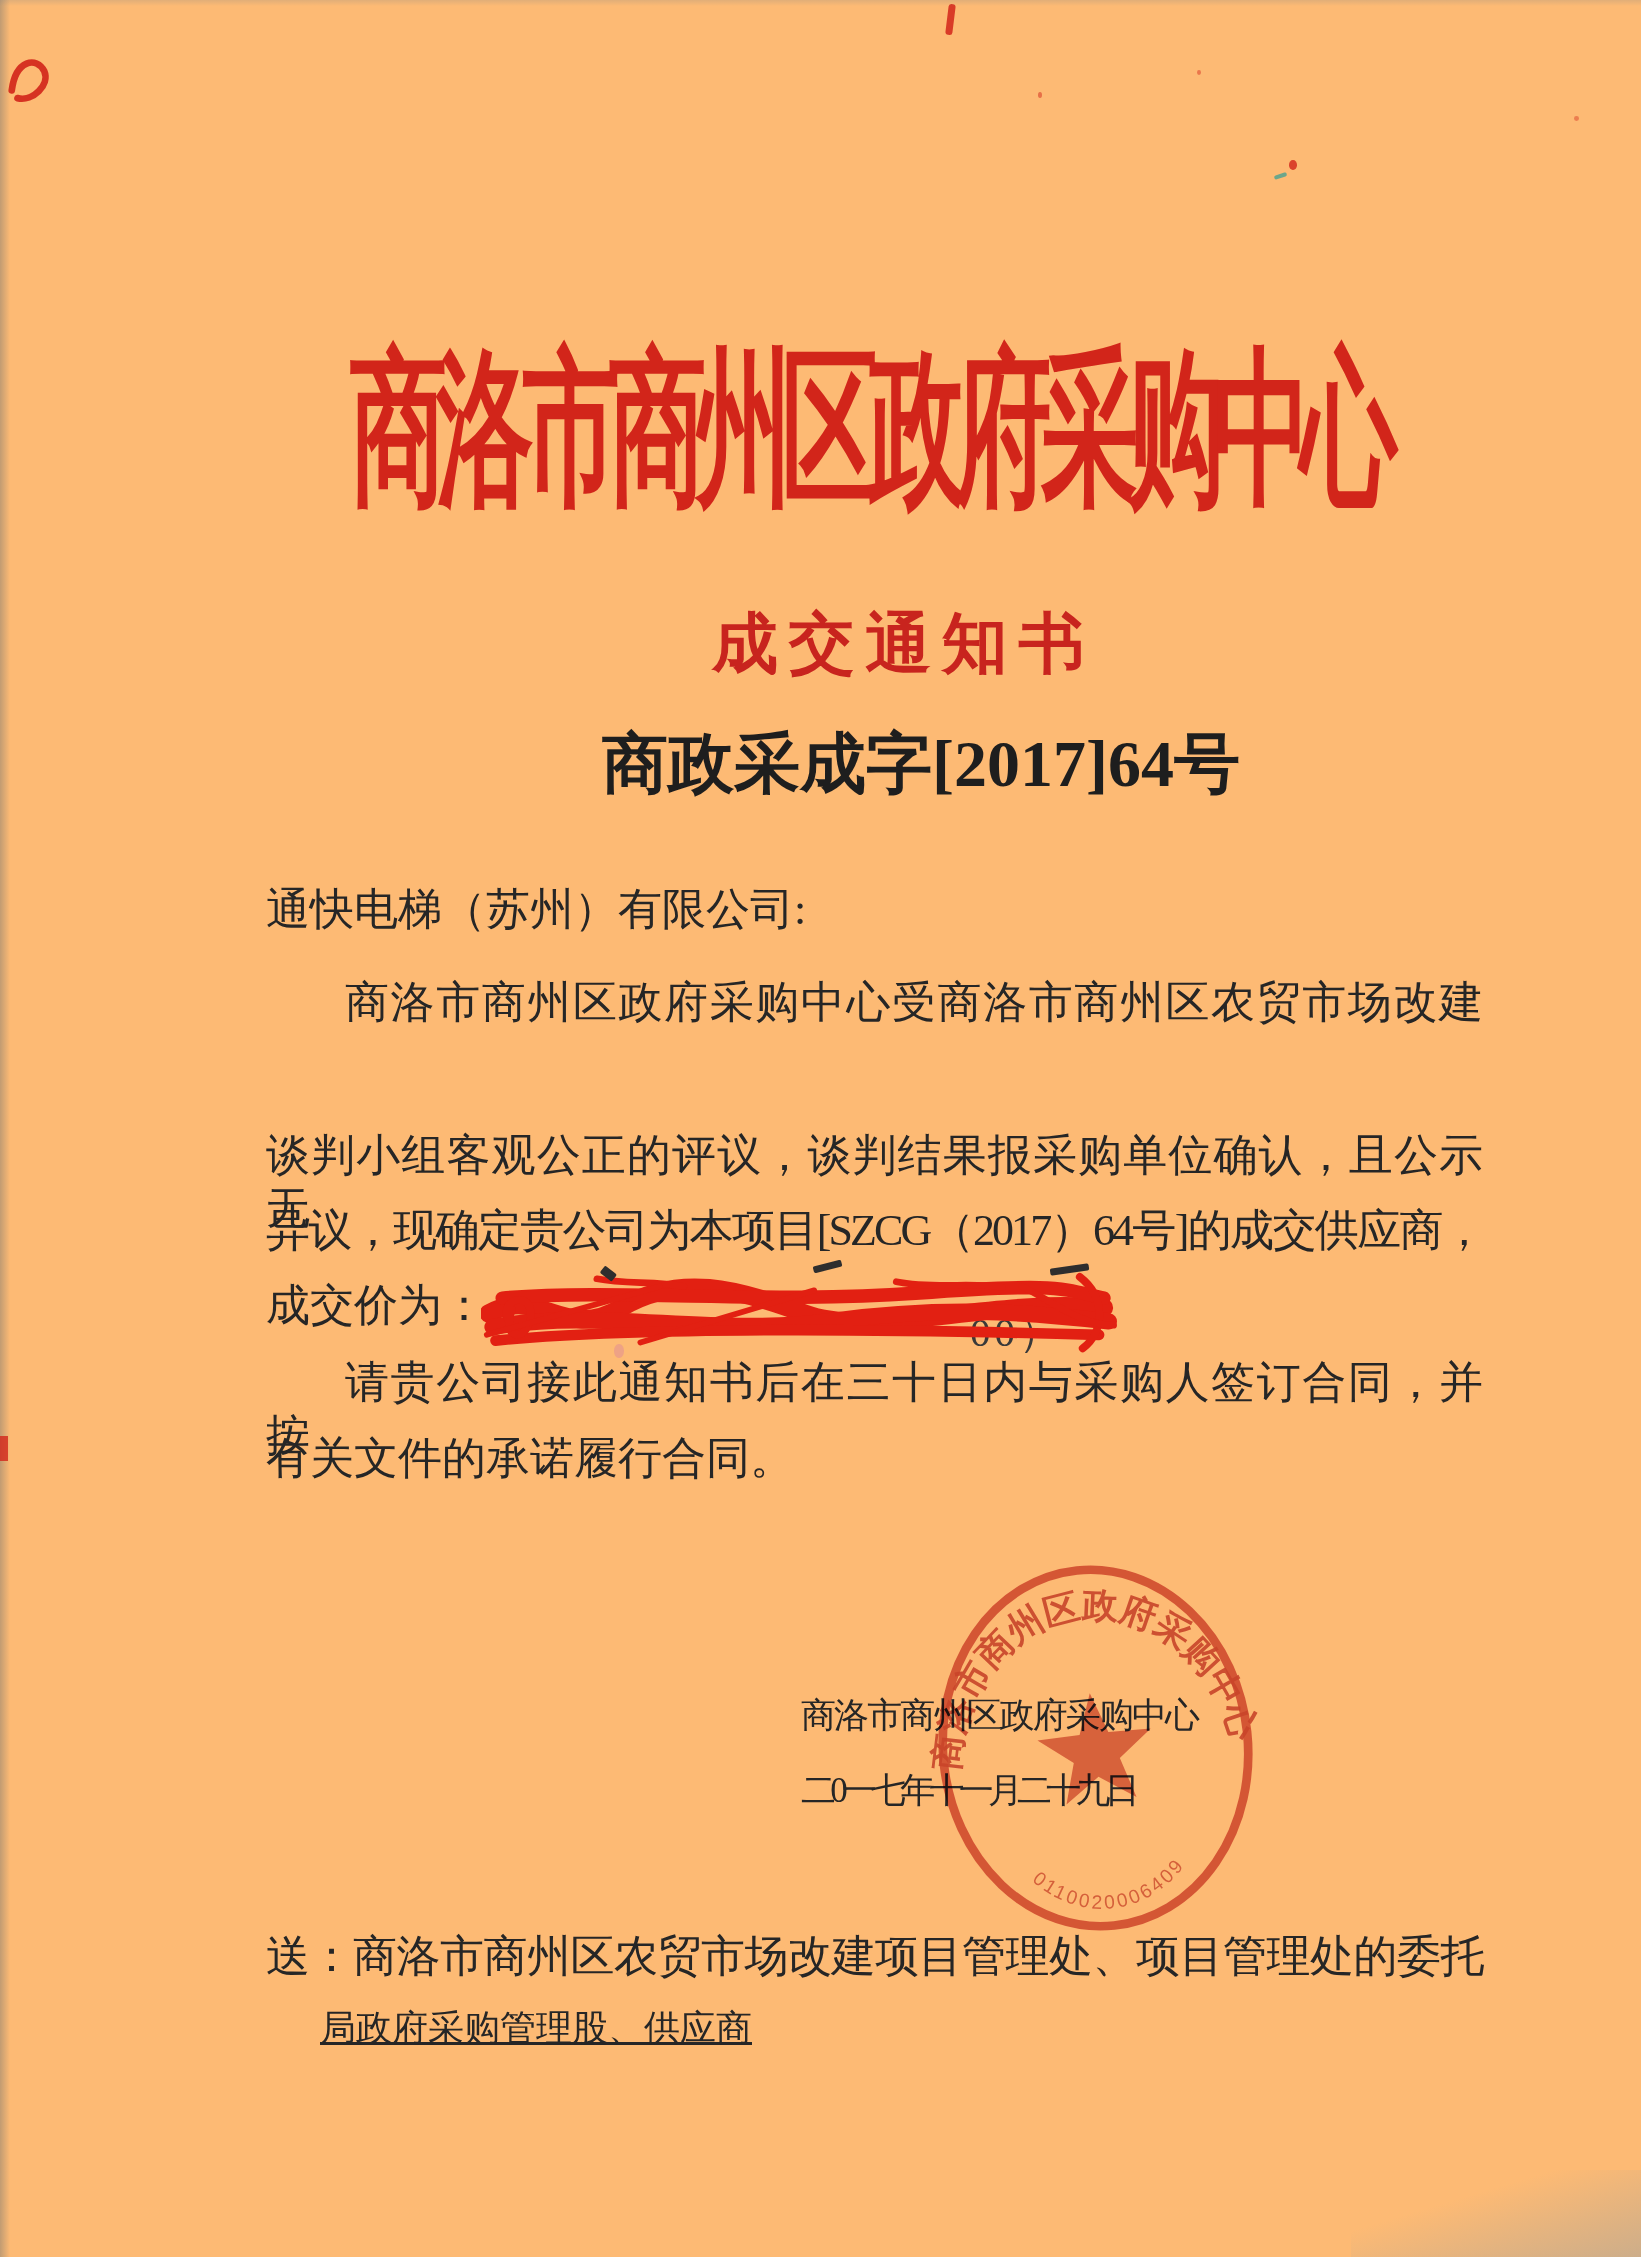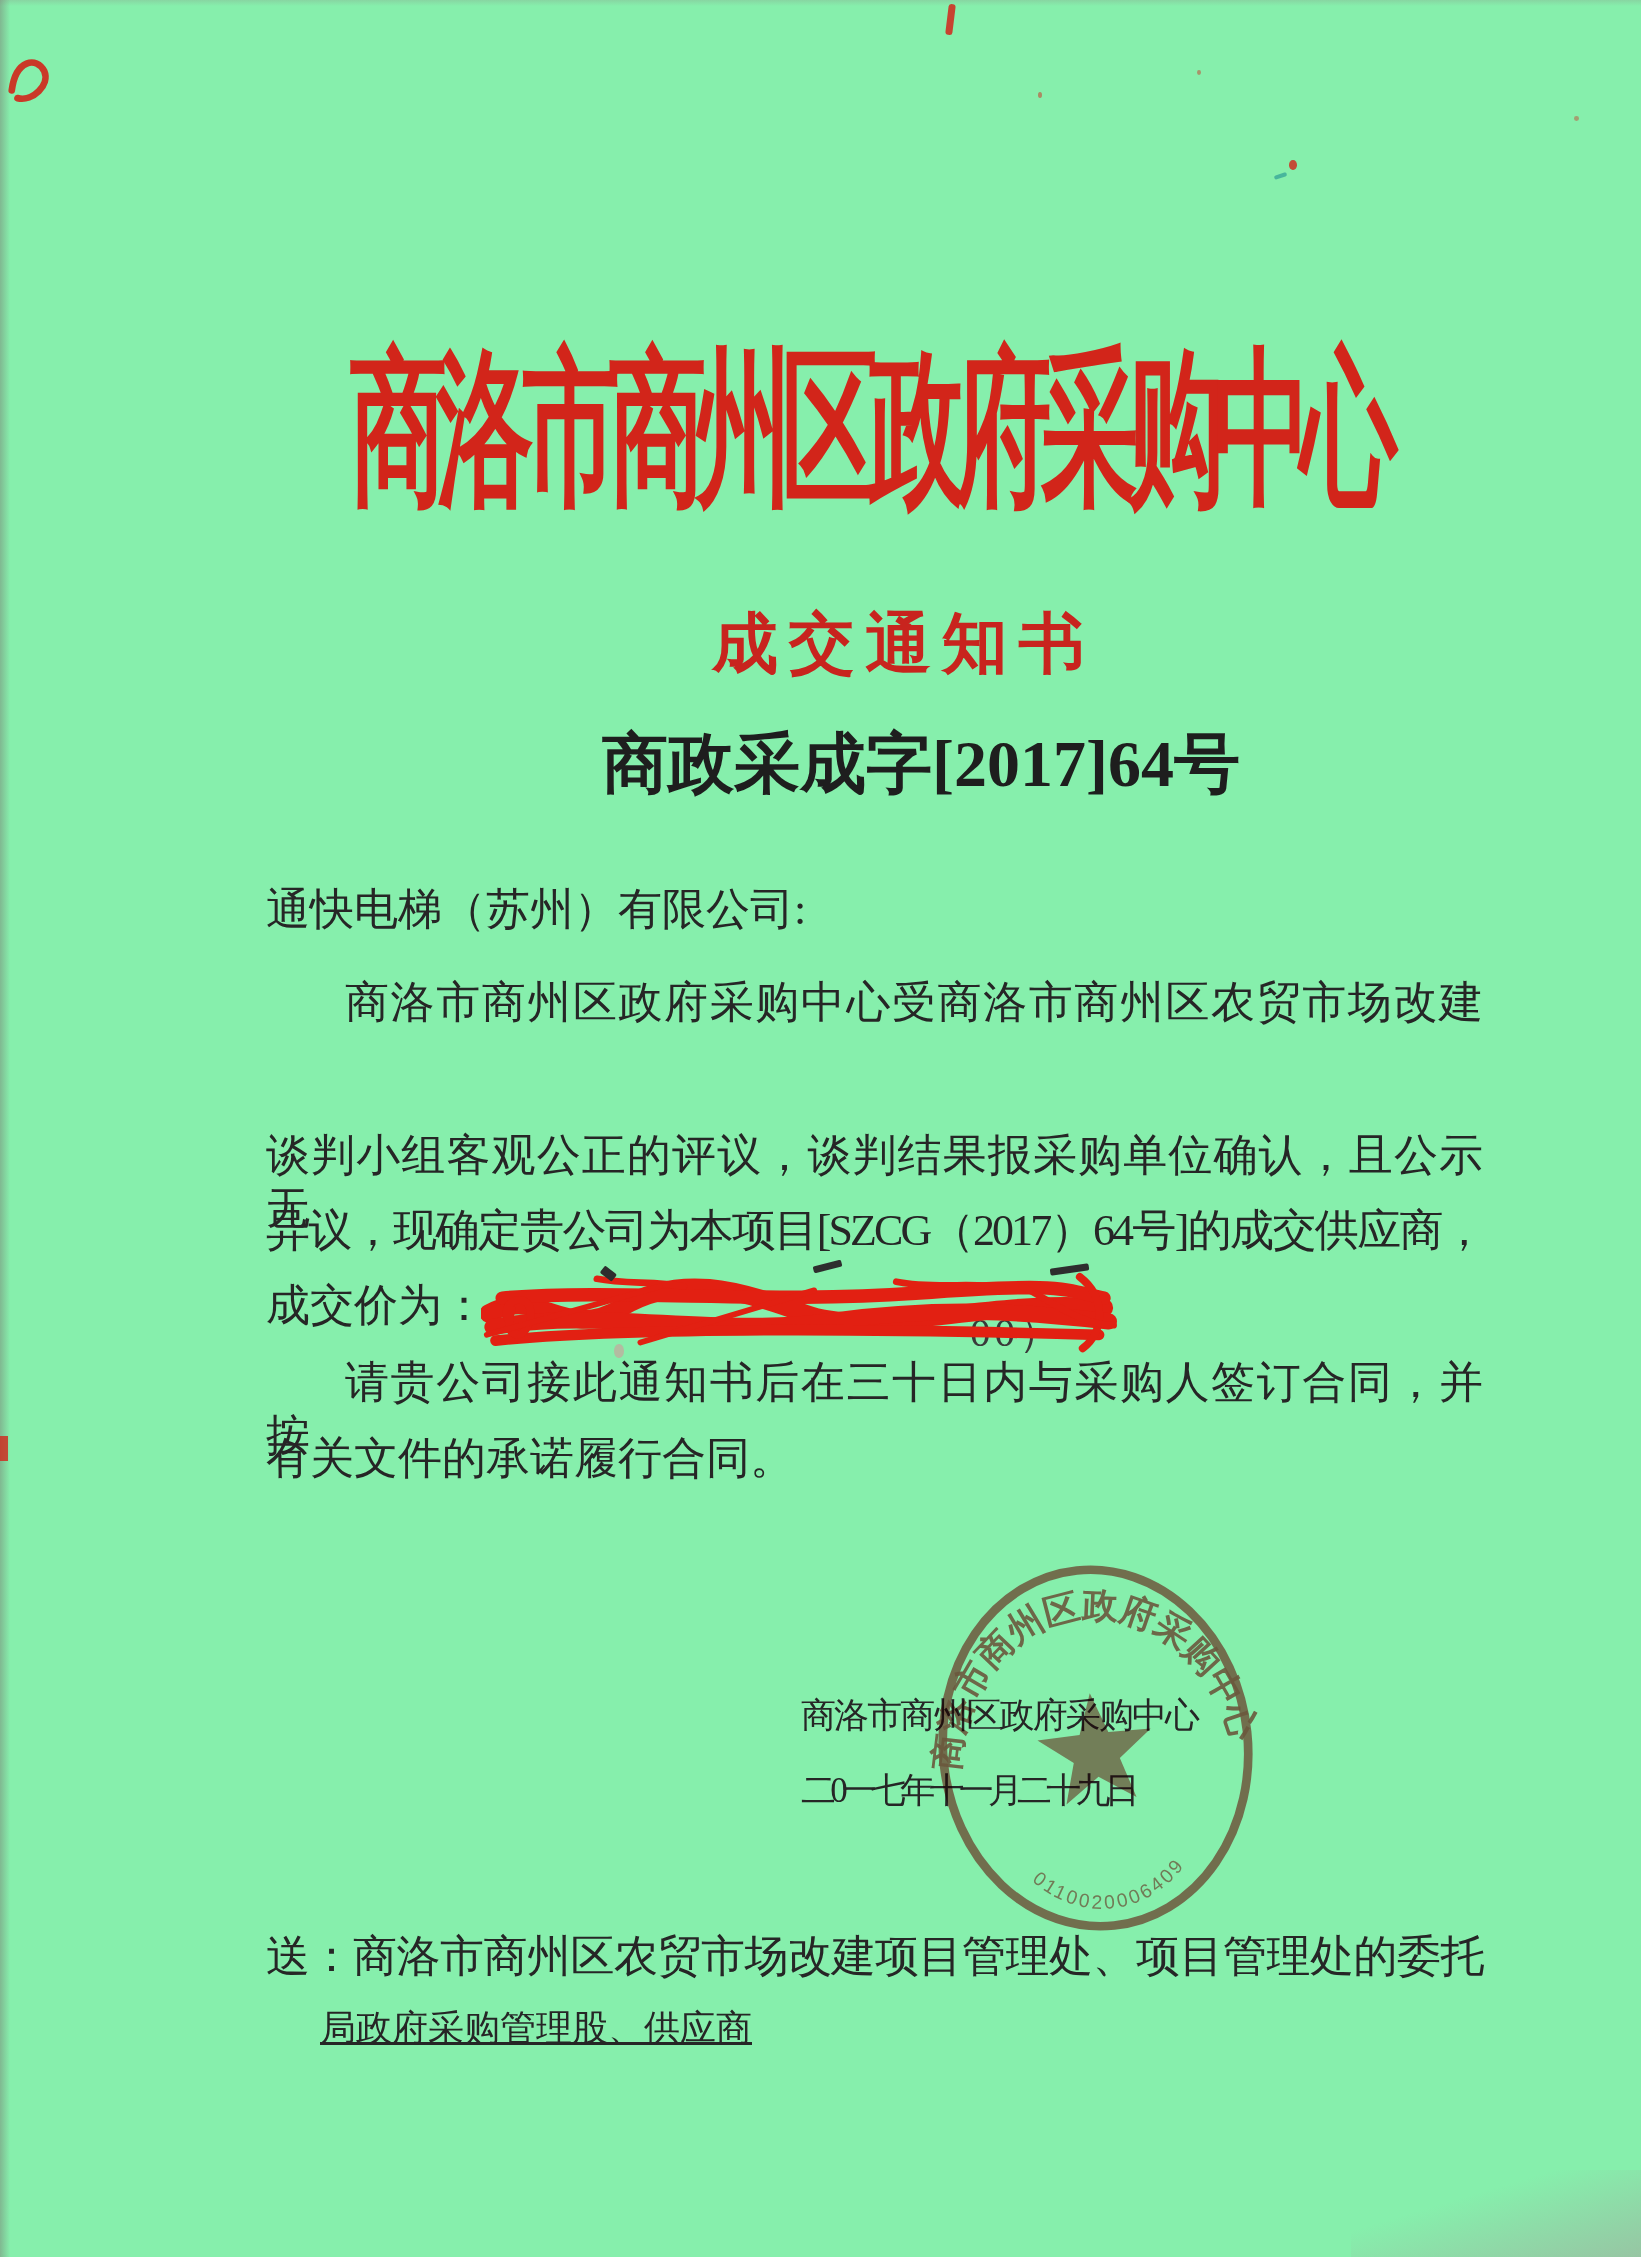--- a/index.html
+++ b/index.html
@@ -1,18 +1,18 @@
 <!DOCTYPE html>
 <html><head>
 <meta charset="utf-8">
 <style>
   html,body{margin:0;padding:0;background:#777;}
   .page{
     position:relative;width:1641px;height:2257px;margin:0 auto;
-    background:#86efac;overflow:hidden;
+    background:#fdba74;overflow:hidden;
     font-family:"Liberation Serif","DejaVu Serif",serif;
     color:#262626;
   }
   
   .page::before{content:"";position:absolute;left:0;top:0;bottom:0;width:9.7px;
     background:linear-gradient(90deg,rgba(120,118,112,.45),rgba(120,118,112,0));pointer-events:none;}
   .fold{position:absolute;right:0;bottom:0;width:290px;height:87px;
     background:linear-gradient(to top left,rgba(165,163,156,.55) 0%,rgba(165,163,156,0) 65%);}
   .edge-top{position:absolute;left:0;top:0;right:0;height:5.8px;
     background:linear-gradient(180deg,rgba(140,138,132,.25),rgba(140,138,132,0));}

